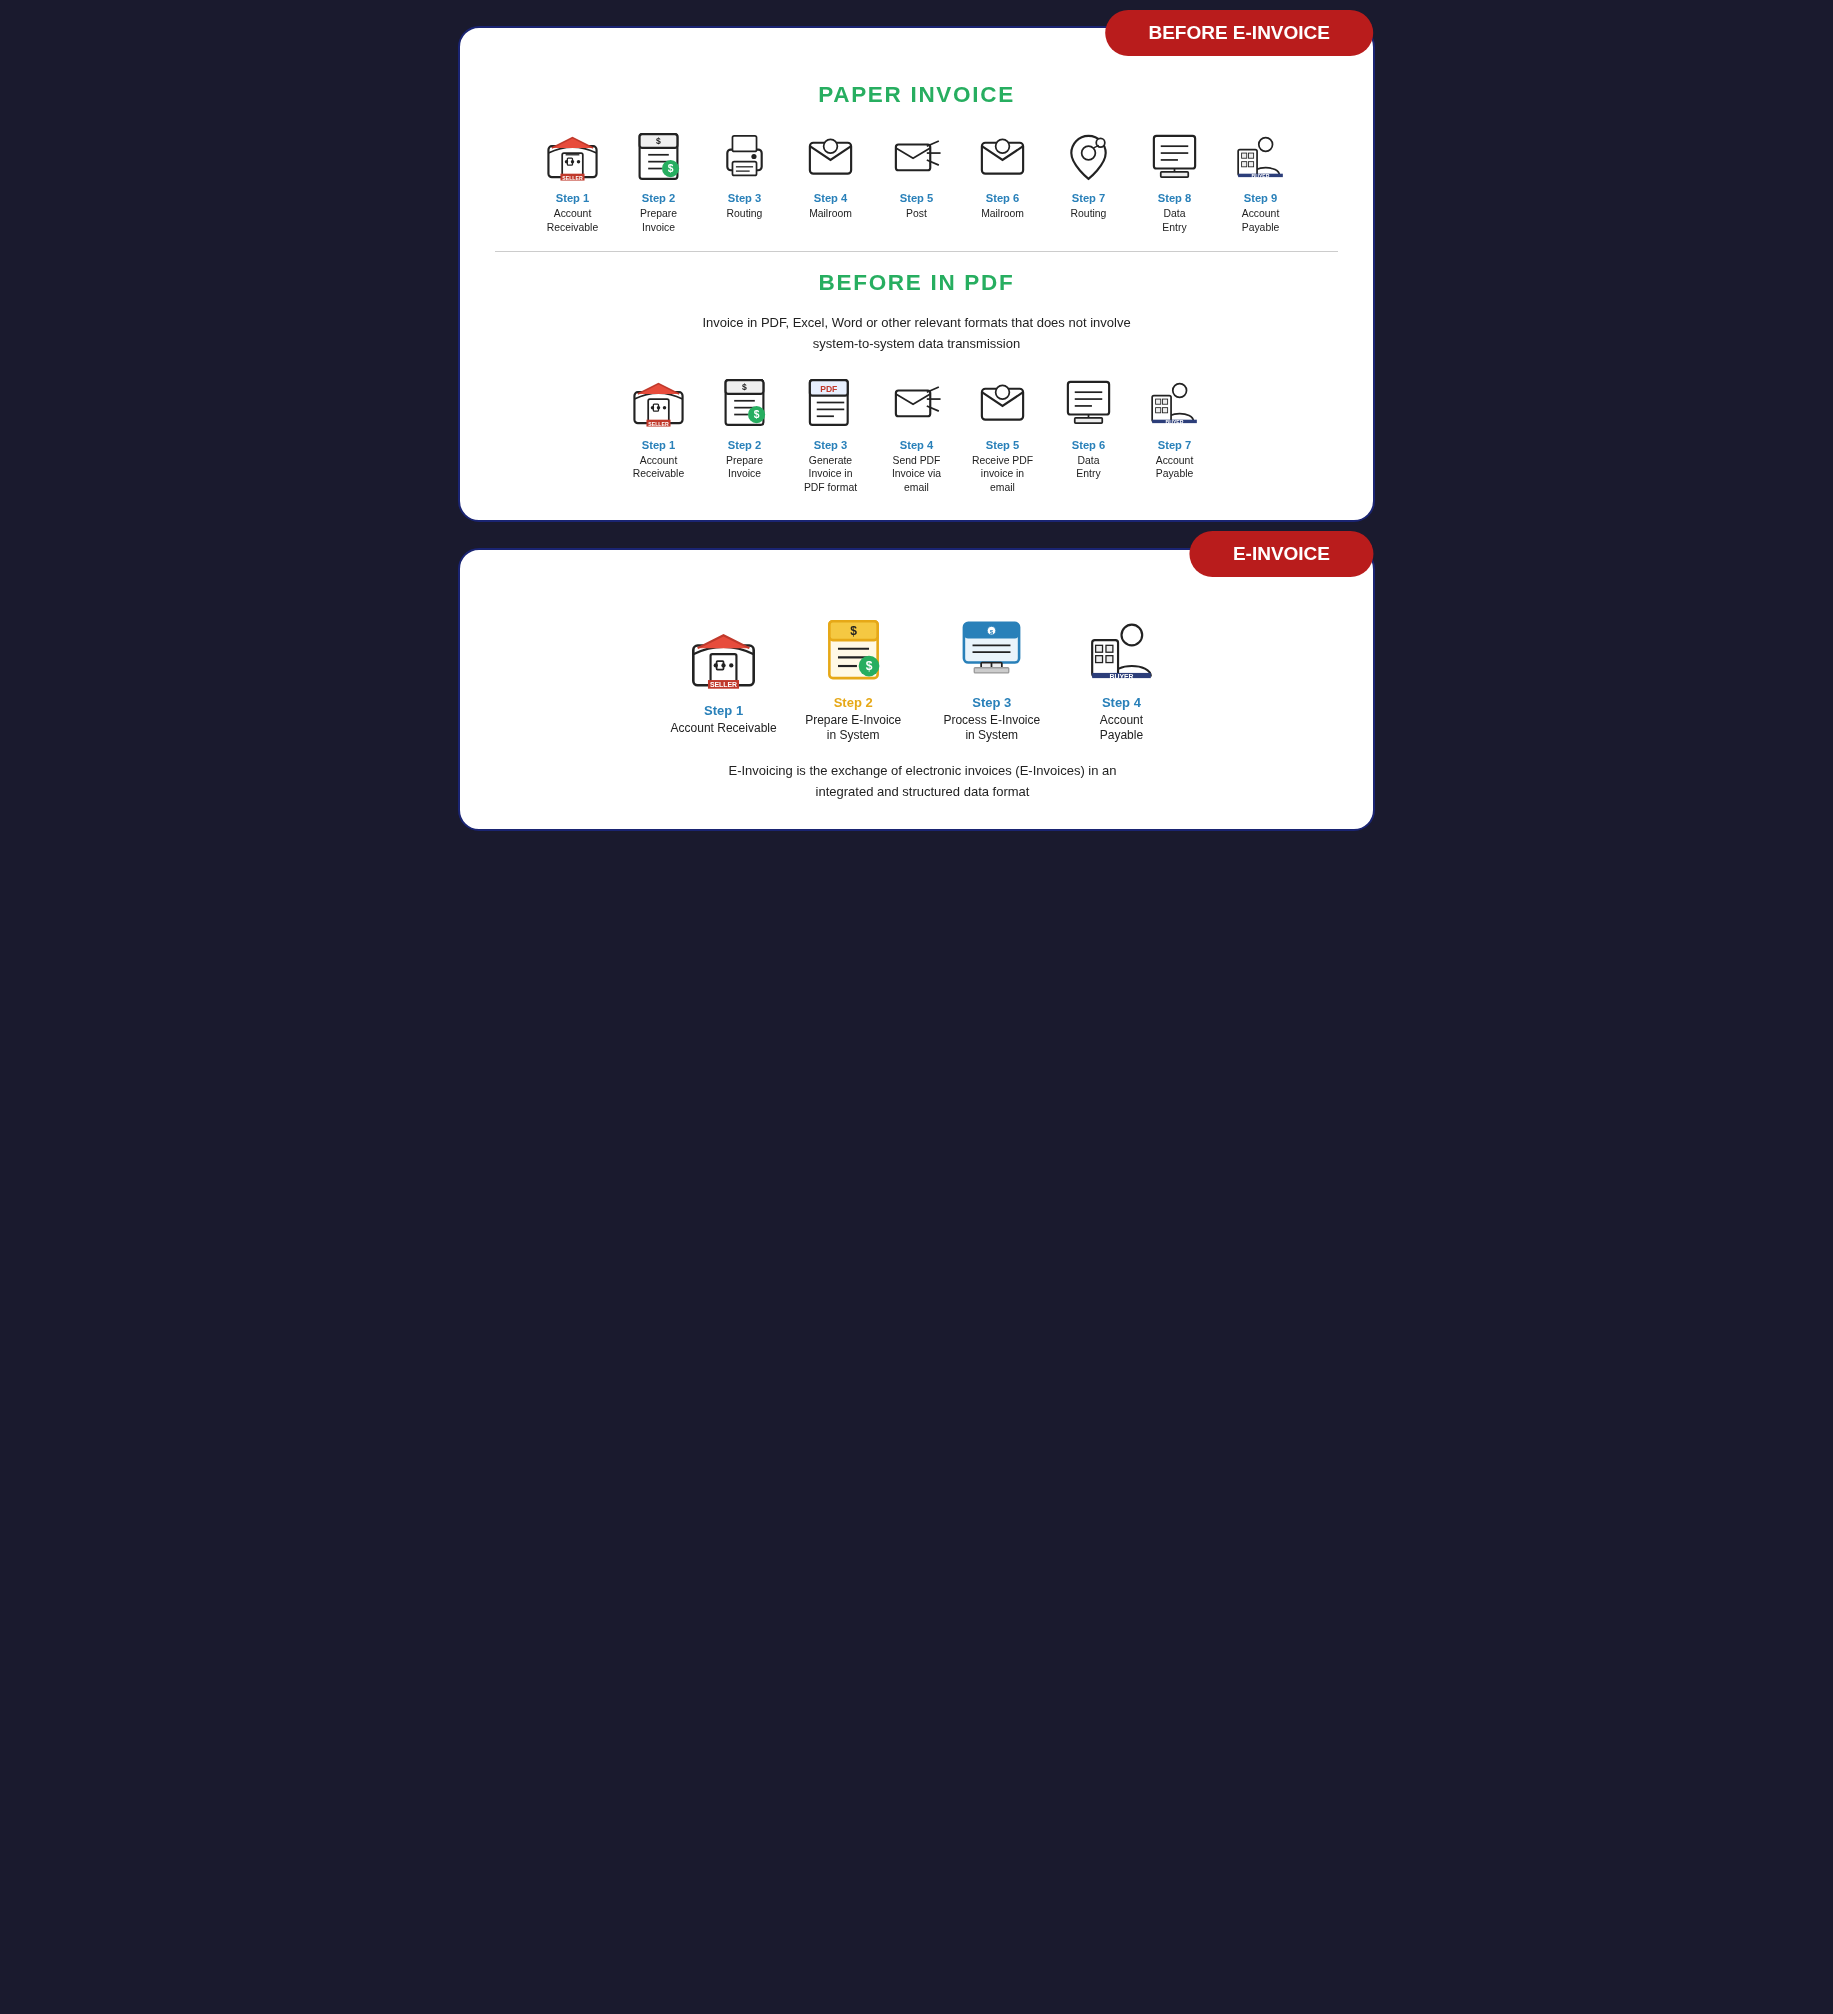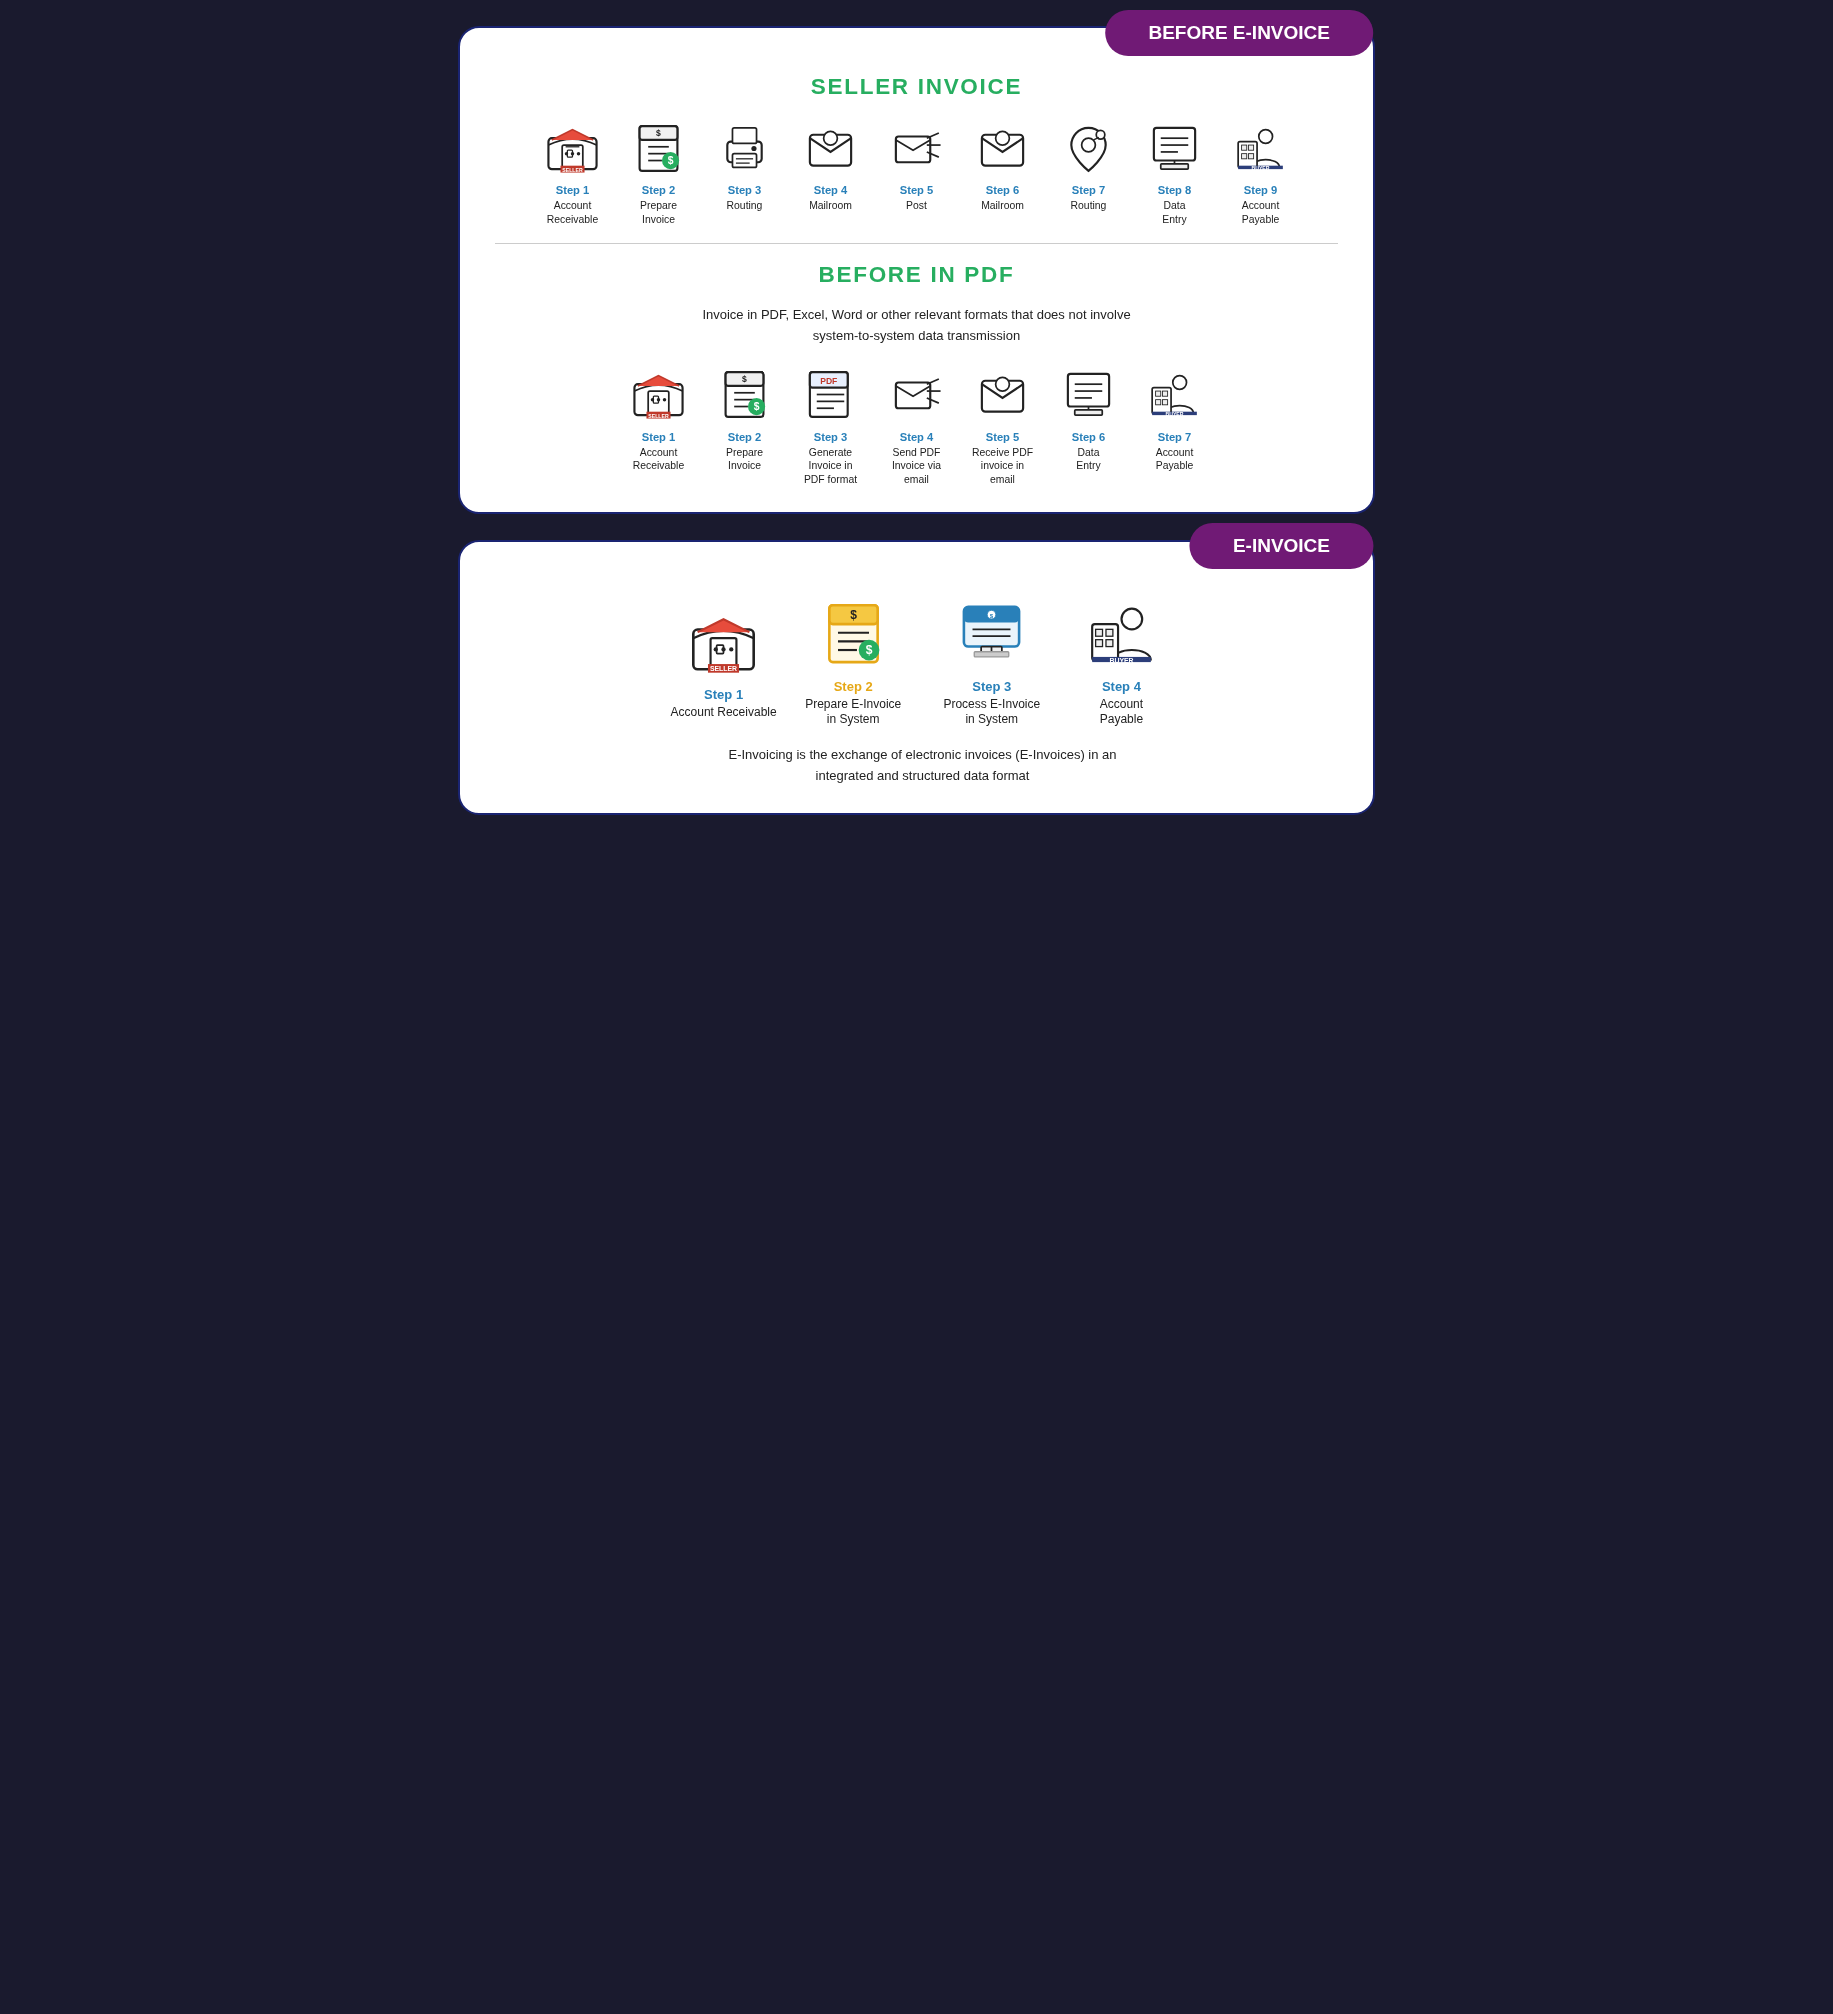--- a/index.html
+++ b/index.html
@@ -17,29 +17,29 @@
     .before-card {
       background: white;
       border-radius: 21px;
       border: 2.6px solid #1a2472;
       width: 100%;
       max-width: 917px;
       padding: 0 0 26px 0;
       position: relative;
     }
     .section-badge {
-      background: #701a75;
+      background: #b91c1c;
       color: white;
       font-weight: 900;
       font-size: 19px;
       border-radius: 35px;
       padding: 12px 43px;
       text-align: center;
       display: inline-block;
-      margin: -17.3px auto 0 auto;
+      margin: -17.3px auto 8px auto;
       position: relative;
       top: -0.9px;
       left: 50%;
       transform: translateX(-50%);
       white-space: nowrap;
     }
     .badge-wrapper {
       display: flex;
       justify-content: center;
       margin-bottom: 17.3px;
@@ -194,21 +194,21 @@
 
   </style>
 </head>
 <body>
 
 <div class="before-card">
   <div class="badge-wrapper">
     <div class="section-badge">BEFORE E-INVOICE</div>
   </div>
 
-  <div class="subsection-title">SELLER INVOICE</div>
+  <div class="subsection-title">PAPER INVOICE</div>
 
   <div class="steps-row">
 
     <div class="step-item">
       <div class="icon-wrap">
         <svg viewBox="0 0 64 64" fill="none" xmlns="http://www.w3.org/2000/svg">
           <rect x="4" y="20" width="56" height="36" rx="4" stroke="#222" stroke-width="2.5" fill="white"></rect>
           <path d="M4 28 Q32 14 60 28" stroke="#222" stroke-width="2" fill="none"></path>
           <rect x="20" y="28" width="24" height="28" rx="2" stroke="#222" stroke-width="2" fill="white"></rect>
           <rect x="26" y="34" width="6" height="8" rx="1" stroke="#222" stroke-width="1.5"></rect>

